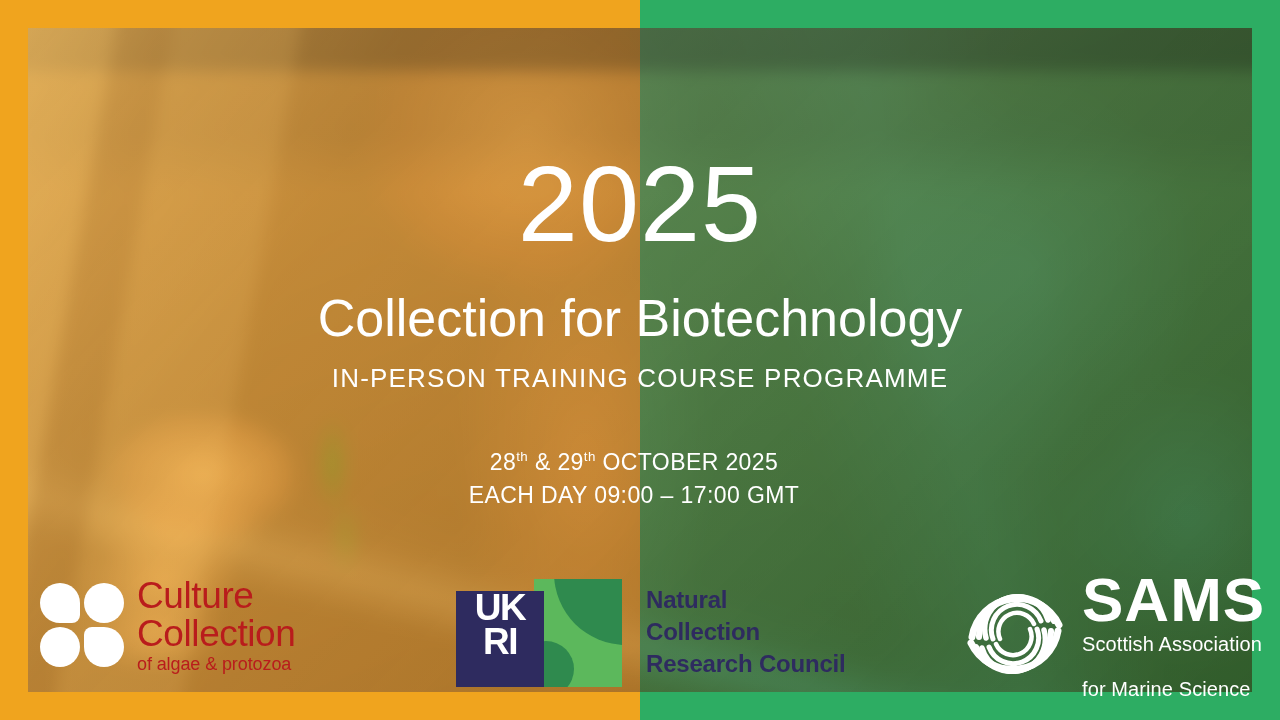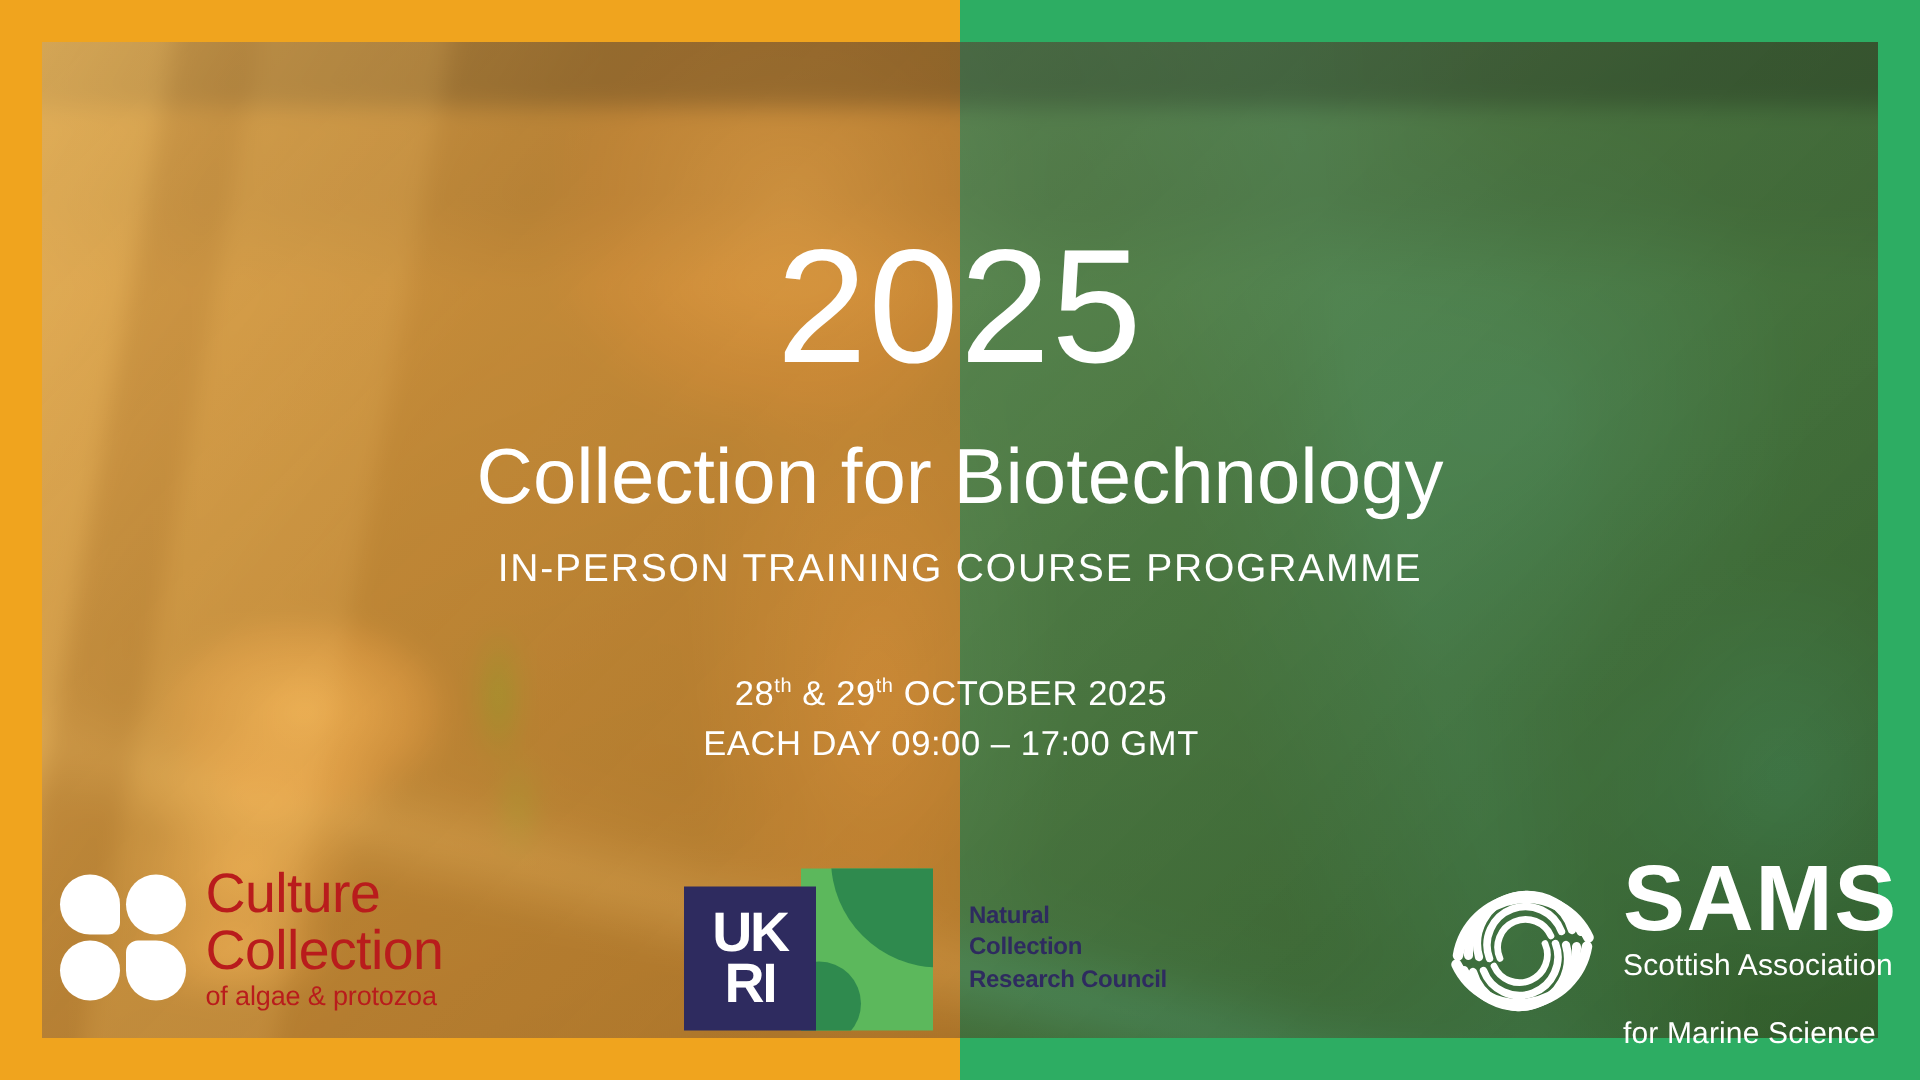--- a/index.html
+++ b/index.html
@@ -159,21 +159,21 @@
   #logo-nerc {
     position:absolute; left:456px; top:577px;
     display:flex; align-items:center;
   }
   .ukri-block { position:relative; width:168px; height:110px; flex:none; }
   .ukri-box {
     position:absolute; left:0; top:14px;
     width:88px; height:96px;
     background:#2E2B5F;
     display:flex; flex-direction:column;
-    align-items:center; justify-content:center;
+    align-items:center; 
     color:#ffffff;
     z-index:3;
   }
   .ukri-box .l1, .ukri-box .l2 {
     font-size:37px; font-weight:700; letter-spacing:-1.5px; line-height:.92;
   }
   .nerc-square {
     position:absolute; left:78px; top:2px;
     width:88px; height:108px;
     background:#5CB85C;
@@ -188,21 +188,21 @@
   }
   .nerc-square .dot-bl {
     position:absolute; left:-16px; bottom:-10px;
     width:56px; height:56px;
     border-radius:50%;
     background:#2F8A4E;
   }
   .nerc-text {
     margin-left:22px;
     color:#2E2B5F;
-    font-size:16px; font-weight:700;
+    font-size:24px; font-weight:700;
     line-height:1.32; letter-spacing:-.2px;
   }
 
   
   #logo-sams {
     position:absolute; left:962px; top:568px;
     display:flex; align-items:center; gap:14px;
     color:#ffffff;
   }
   .sams-mark { position:relative; width:106px; height:106px; flex:none; }

